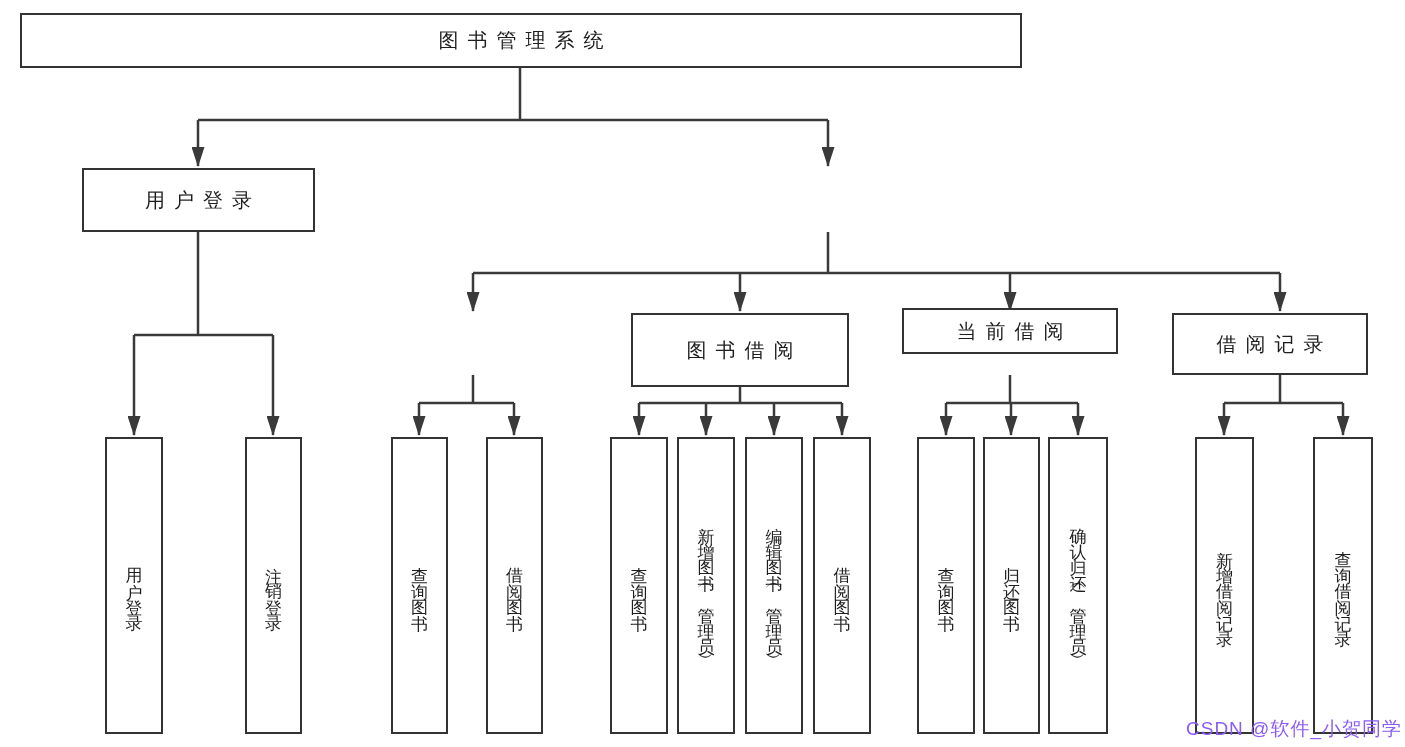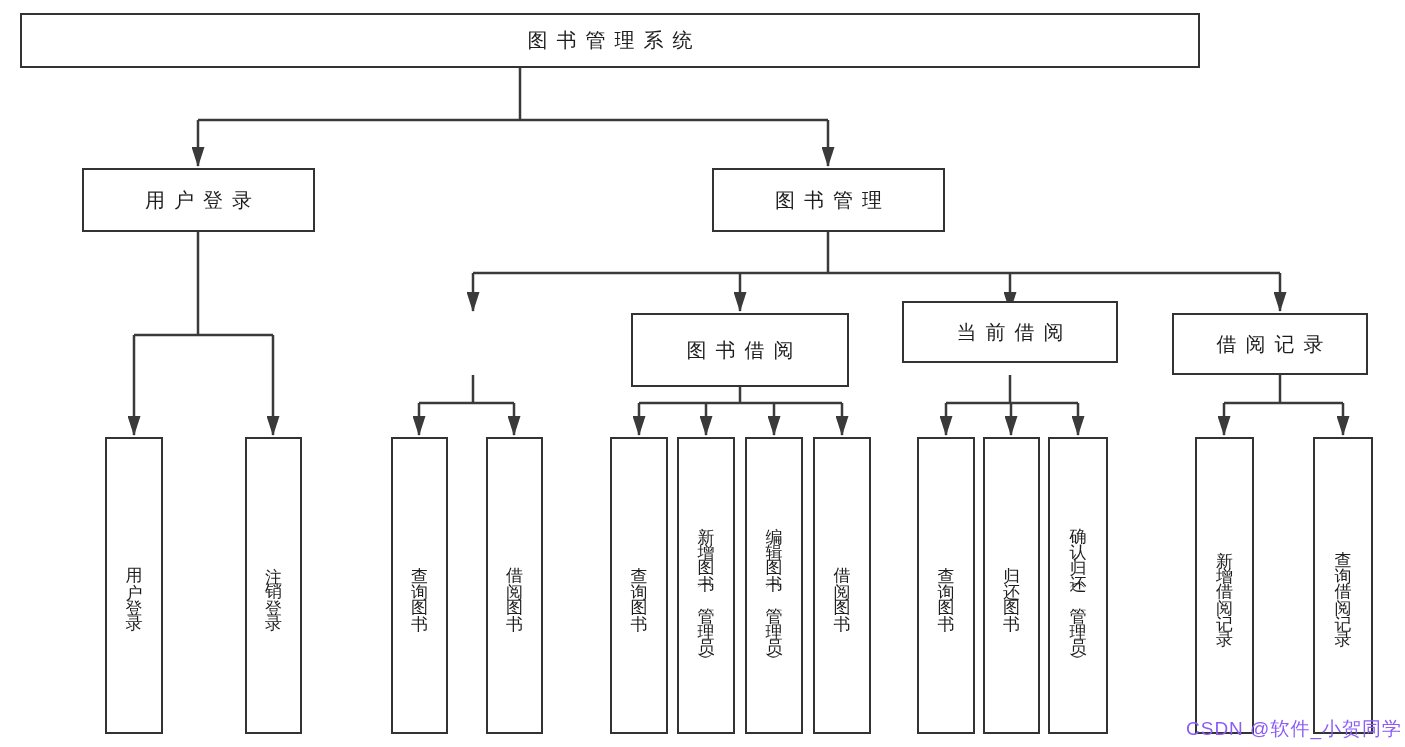--- a/index.html
+++ b/index.html
@@ -15,28 +15,28 @@
   }
   .node{font-size:20px;letter-spacing:9px;font-weight:500;}
   .node span{margin-right:-9px;white-space:nowrap;}
   .vnode{
     writing-mode:vertical-rl;text-orientation:mixed;
     font-size:17px;letter-spacing:16px;font-weight:500;line-height:1;
   }
   .vnode span{white-space:nowrap;}
   .leaf{top:437px;height:297px;}
   
-  #n-root {left:20px;  top:13px;  width:1180px;height:55px;}
+  #n-root {left:20px;  top:13px;  width:1002px;height:55px;}
   #n-b0   {left:82px;  top:168px; width:233px; height:64px;}
   #n-b1   {left:712px; top:168px; width:233px; height:64px;}
   #n-b0c0 {left:105px; width:58px;}
   #n-b0c1 {left:245px; width:57px;}
   #n-g0   {left:363px; top:313px; width:220px; height:62px;}
   #n-g1   {left:631px; top:313px; width:218px; height:74px;}
-  #n-g2   {left:902px; top:301px; width:216px; height:62px;}
+  #n-g2   {left:902px; top:308px; width:216px; height:46px;}
   #n-g3   {left:1172px;top:313px; width:196px; height:62px;}
   #n-g0c0 {left:391px; width:57px;}
   #n-g0c1 {left:486px; width:57px;}
   #n-g1c0 {left:610px; width:58px;}
   #n-g1c1 {left:677px; width:58px;}
   #n-g1c2 {left:745px; width:58px;}
   #n-g1c3 {left:813px; width:58px;}
   #n-g2c0 {left:917px; width:58px;}
   #n-g2c1 {left:983px; width:57px;}
   #n-g2c2 {left:1048px;width:60px;}
@@ -102,23 +102,20 @@
     </g>
   </svg>
 
   <div class="node" id="n-root">
     <span>图书管理系统</span>
   </div>
 
   <div class="node" id="n-b0">
     <span>用户登录</span>
   </div>
-  <div class="node" id="n-b1">
-    <span>图书管理</span>
-  </div>
 
   <div class="vnode leaf" id="n-b0c0">
     <span>用户登录</span>
   </div>
   <div class="vnode leaf" id="n-b0c1">
     <span>注销登录</span>
   </div>
 
   <div class="node" id="n-g1">
     <span>图书借阅</span>

